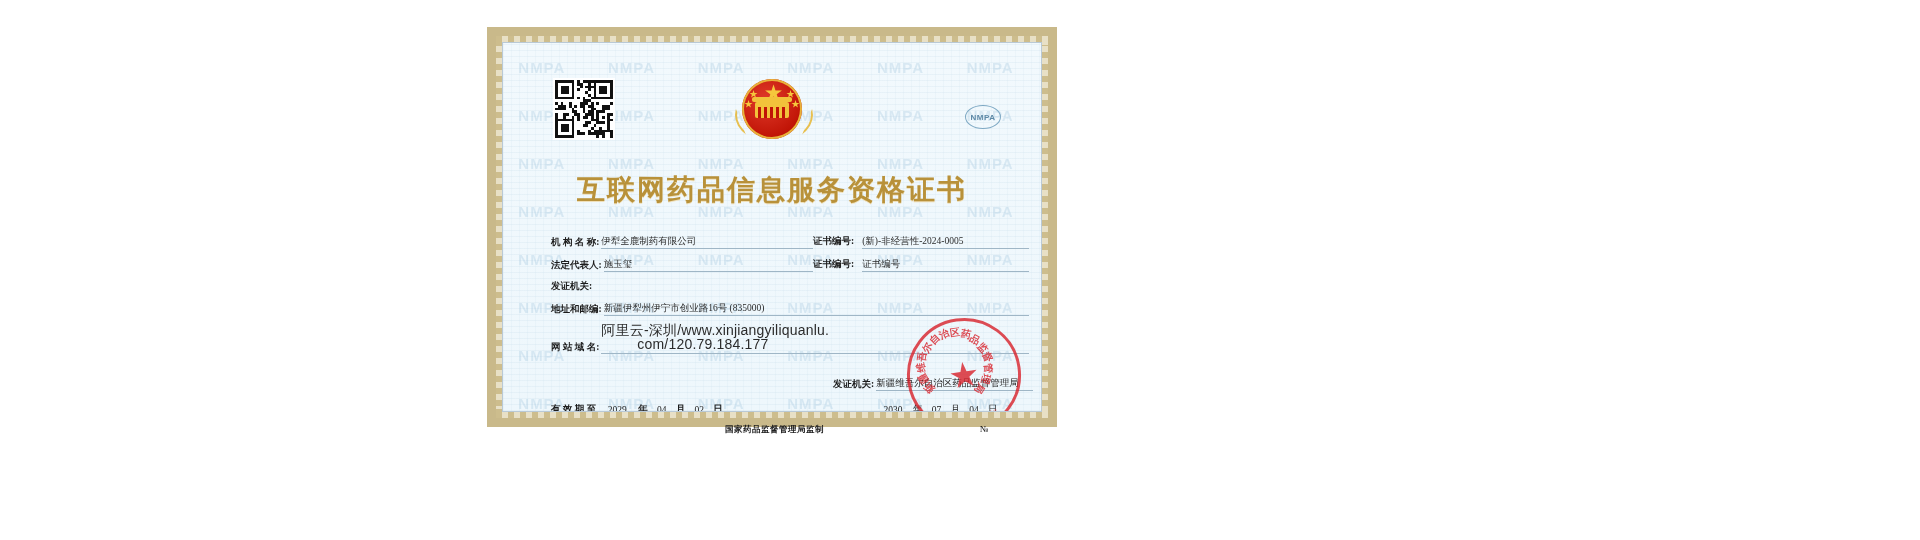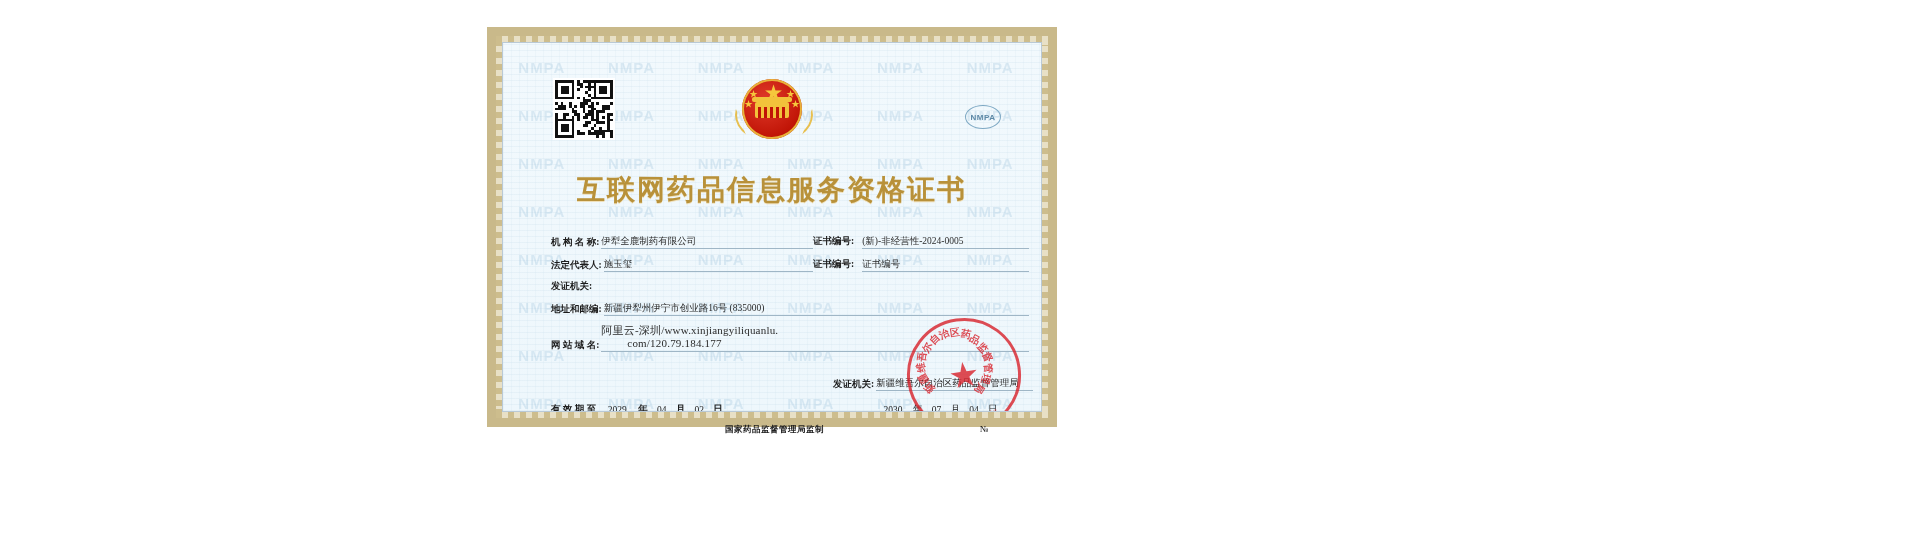--- a/index.html
+++ b/index.html
@@ -106,21 +106,21 @@
     color:#b8913a;
     text-shadow:0 1px 0 #efe0bb;
     font-family:"Liberation Serif","DejaVu Serif",serif;
   }
 
   
   .fields{position:absolute;left:48px;top:192px;width:478px;font-size:9.5px;color:#2b2b2b;}
   .row{display:flex;align-items:flex-end;margin-bottom:8.5px;}
   .lab{flex:0 0 auto;font-weight:700;color:#1c1c1c;white-space:nowrap;}
   .val{flex:1 1 auto;margin-left:2px;border-bottom:1px solid #9fb6c6;padding-bottom:1px;min-height:11px;line-height:12px;}
-  .val .mono{font-family:Liberation Serif, serif;font-size:11px;letter-spacing:.2px;}
+  .val .mono{font-family:Liberation Sans, sans-serif;font-size:14px;letter-spacing:.2px;}
 
   .two-col{display:flex;}
   .col-l{width:262px;}
   .col-r{width:216px;}
 
   
   .rrow{display:flex;align-items:flex-start;margin-bottom:8.5px;}
   .rrow .lab{font-weight:700;}
   .rrow .val{margin-left:8px;}
 
@@ -745,21 +745,21 @@
 
         <div class="row">
           <span class="lab">地址和邮编:</span>
           <span class="val">新疆伊犁州伊宁市创业路16号 (835000)</span>
         </div>
 
         <div class="row">
           <span class="lab">网 站 域 名:</span>
           <span class="val">
             <span class="mono">阿里云-深圳/www.xinjiangyiliquanlu.</span><br>
-            <span class="mono" style="margin-left:26px;display:inline-block;">com/120.79.184.177</span>
+            <span class="mono" style="margin-left:36px;display:inline-block;">com/120.79.184.177</span>
           </span>
         </div>
 
       </div>
 
       <div class="issuer">
         <span class="lab">发证机关:</span>
         <span class="val">新疆维吾尔自治区药品监督管理局</span>
       </div>
 

